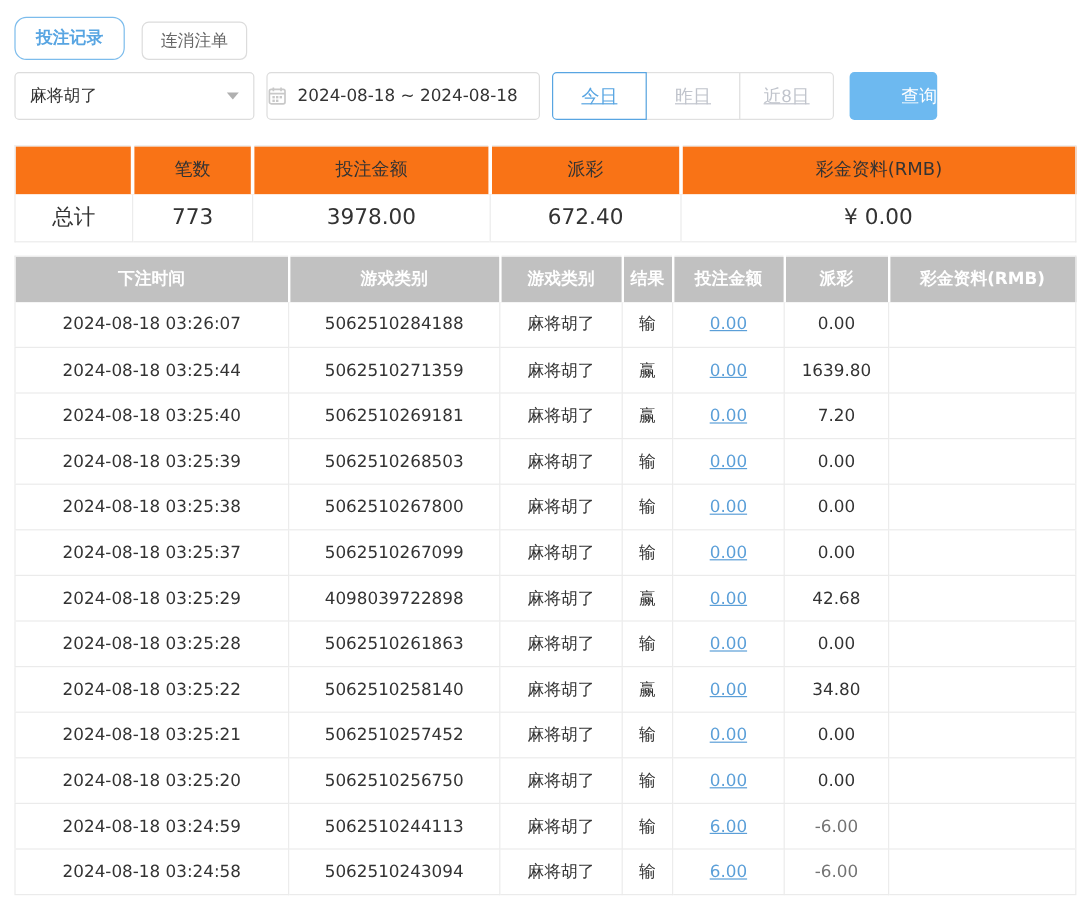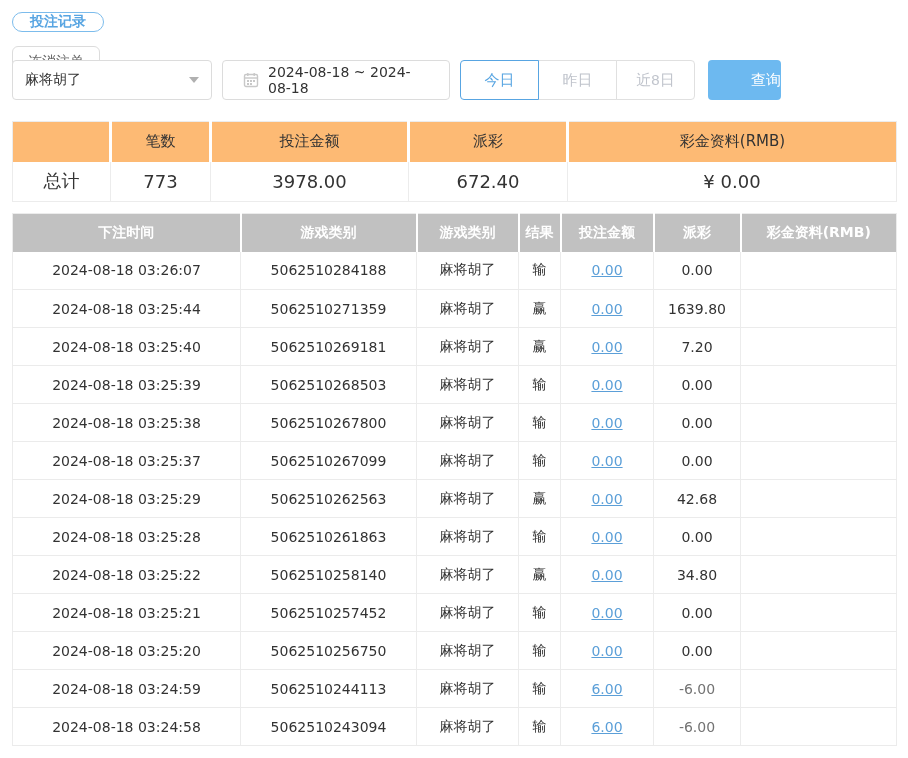--- a/index.html
+++ b/index.html
@@ -1,52 +1,52 @@
 <!DOCTYPE html>
 <html><head>
 <meta charset="utf-8">
 <style>
   * { box-sizing: border-box; margin: 0; padding: 0; }
   html, body { width: 908px; height: 758px; overflow: hidden; background: #fff; }
   body { font-family: "DejaVu Sans", "Liberation Sans", sans-serif; font-size: 14px; color: #333; }
   .page { padding: 12px; }
 
   
-  .tab-bar { display: flex; align-items: flex-start; gap: 14px; height: 38px; flex-direction: column; }
+  .tab-bar { display: flex; align-items: flex-end; gap: 14px; height: 38px; }
   .tab { background: #fff; border: 1px solid #dcdcdc; color: #666; border-radius: 6px;
          height: 32px; padding: 10px 15px; font-size: 14px; display: inline-flex;
          align-items: center; cursor: pointer; }
   .tab.active { color: #58a5e2; border: 1px solid #7cbcec; border-radius: 10px;
                 height: 36px; padding: 0 17px; font-weight: bold; }
 
   
   .filter-row { display: flex; align-items: center; margin-top: 10px; height: 40px; }
   .select-box { width: 200px; height: 40px; border: 1px solid #dcdcdc; border-radius: 4px;
                 display: flex; align-items: center; justify-content: space-between;
                 padding: 0 12px; cursor: pointer; background: #fff; }
   .caret { width: 0; height: 0; border-left: 5px solid transparent; border-right: 5px solid transparent;
            border-top: 6px solid #b0b0b0; }
   .date-box { width: 228px; height: 40px; border: 1px solid #dcdcdc; border-radius: 4px;
-              display: flex; align-items: center; gap: 9px; padding: 0 20px; margin-left: 10px;
+              display: flex; align-items: center; gap: 9px; padding: 0 0; margin-left: 10px;
               cursor: pointer; background: #fff; }
   .cal-icon { color: #c8c8c8; display: inline-flex; }
   .seg { display: flex; margin-left: 10px; }
   .seg-item { width: 79px; height: 40px; display: flex; align-items: center; justify-content: center;
               border: 1px solid #e0e0e0; background: #fff; color: #c0c4cc; font-size: 15px;
-              margin-left: -1px; cursor: pointer; }
+              margin-left: -1px; cursor: pointer; text-decoration: underline; }
   .seg-item:first-child { border-radius: 4px 0 0 4px; margin-left: 0; }
   .seg-item:last-child { border-radius: 0 4px 4px 0; }
   .seg-item.active { color: #58a5e2; border-color: #58a5e2; position: relative; z-index: 2; }
   .query-btn { margin-left: 13px; width: 73px; height: 40px; background: #6db9f0; color: #fff;
                border: none; border-radius: 4px; font-size: 15px; cursor: pointer; text-align: right; }
 
   
   table { border-collapse: collapse; table-layout: fixed; width: 884px; }
   .summary { margin-top: 21px; border: 1px solid #ececec; }
-  .summary th { background: #fdba74; color: #333; font-weight: normal; height: 40px;
+  .summary th { background: #f97316; color: #333; font-weight: normal; height: 40px;
                 border-right: 3px solid #fff; font-size: 15px; }
   .summary th:last-child { border-right: none; }
   .summary td { background: #fff; height: 40px; text-align: center; font-size: 18px;
                 border-right: 1px solid #ececec; }
   .summary td:last-child { border-right: none; }
 
   .records { margin-top: 11px; border: 1px solid #ececec; }
   .records th { background: #c1c1c1; color: #fff; font-weight: bold; height: 38px;
                 border-right: 2px solid #fff; font-size: 14px; }
   .records th:last-child { border-right: none; }
@@ -197,21 +197,21 @@
       <td>2024-08-18 03:25:37</td>
       <td>5062510267099</td>
       <td>麻将胡了</td>
       <td>输</td>
       <td><a class="amount-link">0.00</a></td>
       <td>0.00</td>
       <td></td>
     </tr>
         <tr>
       <td>2024-08-18 03:25:29</td>
-      <td>5062510262563</td>
+      <td>4098039722898</td>
       <td>麻将胡了</td>
       <td>赢</td>
       <td><a class="amount-link">0.00</a></td>
       <td>42.68</td>
       <td></td>
     </tr>
         <tr>
       <td>2024-08-18 03:25:28</td>
       <td>5062510261863</td>
       <td>麻将胡了</td>

